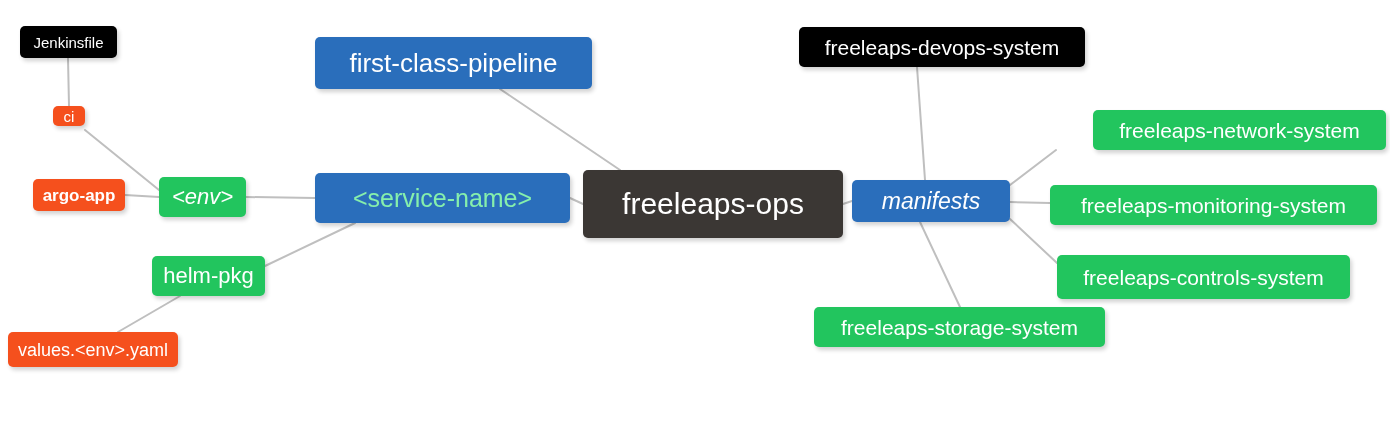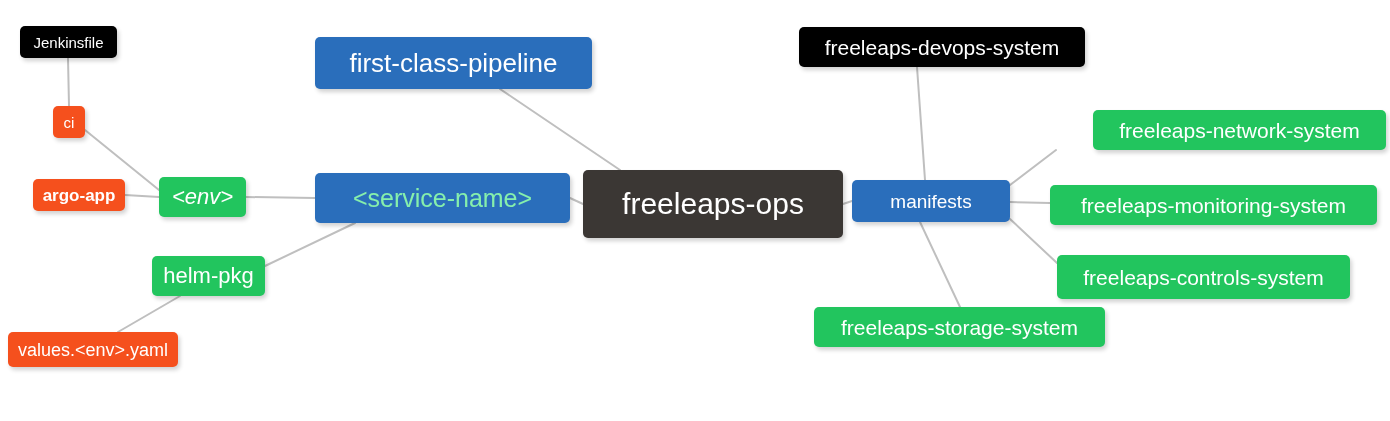--- a/index.html
+++ b/index.html
@@ -71,33 +71,33 @@
       <line class="edge-line" x1="1010" y1="219" x2="1057" y2="263" stroke="#bfbfbf"></line>
       <line class="edge-line" x1="920" y1="222" x2="960" y2="307" stroke="#bfbfbf"></line>
     </svg>
   <div id="node-layer">
       <div class="node" style="left: 583px; top: 170px; width: 260px; height: 68px; background: rgb(59, 55, 52); font-size: 30px; color: rgb(255, 255, 255);">
         <span class="node-label">freeleaps-ops</span>
       </div>
       <div class="node" style="left: 315px; top: 173px; width: 255px; height: 50px; background: rgb(42, 110, 187); font-size: 25px; color: #86efac;">
         <span class="node-label">&lt;service-name&gt;</span>
       </div>
-      <div class="node" style="left: 852px; top: 180px; width: 158px; height: 42px; background: rgb(42, 110, 187); font-size: 19px; color: rgb(255, 255, 255);">
+      <div class="node" style="left: 852px; top: 180px; width: 158px; height: 42px; background: rgb(42, 110, 187); font-size: 23px; color: rgb(255, 255, 255); font-style: italic;">
         <span class="node-label">manifests</span>
       </div>
       <div class="node" style="left: 315px; top: 37px; width: 277px; height: 52px; background: rgb(42, 110, 187); font-size: 26px; color: rgb(255, 255, 255);">
         <span class="node-label">first-class-pipeline</span>
       </div>
       <div class="node" style="left: 159px; top: 177px; width: 87px; height: 40px; background: rgb(34, 197, 94); font-size: 22px; color: rgb(255, 255, 255); font-style: italic;">
         <span class="node-label">&lt;env&gt;</span>
       </div>
       <div class="node" style="left: 152px; top: 256px; width: 113px; height: 40px; background: rgb(34, 197, 94); font-size: 22px; color: rgb(255, 255, 255);">
         <span class="node-label">helm-pkg</span>
       </div>
-      <div class="node" style="left: 53px; top: 106px; width: 32px; height: 32px; background: rgb(245, 80, 29); font-size: 15px; color: rgb(255, 255, 255);">
+      <div class="node" style="left: 53px; top: 106px; width: 32px; height: 20px; background: rgb(245, 80, 29); font-size: 15px; color: rgb(255, 255, 255);">
         <span class="node-label">ci</span>
       </div>
       <div class="node" style="left: 33px; top: 179px; width: 92px; height: 32px; background: rgb(245, 80, 29); font-size: 17px; color: rgb(255, 255, 255); font-weight: bold;">
         <span class="node-label">argo-app</span>
       </div>
       <div class="node" style="left: 20px; top: 26px; width: 97px; height: 32px; background: #000000; font-size: 15px; color: rgb(255, 255, 255);">
         <span class="node-label">Jenkinsfile</span>
       </div>
       <div class="node" style="left: 8px; top: 332px; width: 170px; height: 35px; background: rgb(245, 80, 29); font-size: 18px; color: rgb(255, 255, 255);">
         <span class="node-label">values.&lt;env&gt;.yaml</span>

